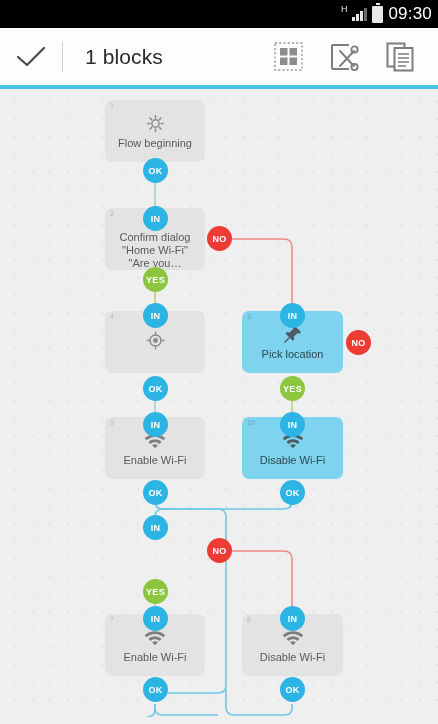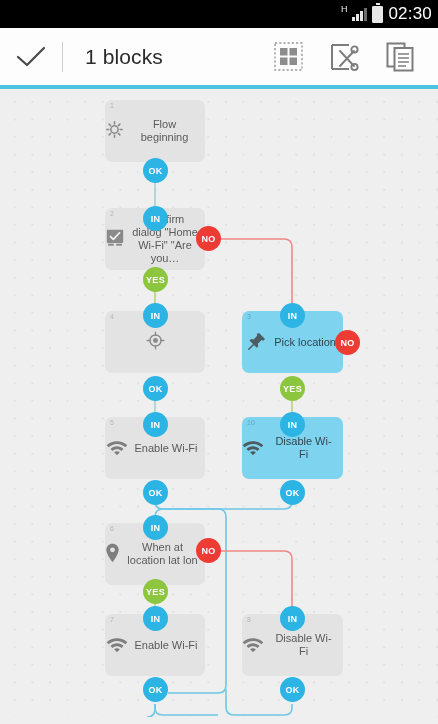--- a/index.html
+++ b/index.html
@@ -52,21 +52,21 @@
     background-size:17.6px 17.6px;
     background-position:6px 4px;
     overflow:hidden;
   }
   .wires{position:absolute;left:0;top:0;width:438px;height:628px;}
 
   
   .block{
     position:absolute;box-sizing:border-box;
     background:#e3e3e3;border-radius:7px;
-    display:flex;align-items:center;justify-content:center;
+    display:flex;flex-direction:column;align-items:center;justify-content:center;
     color:#5a5a5a;
   }
   .block.sel{background:#7ed3ef;color:#3c4a50;}
   .block .bnum{
     position:absolute;left:5px;top:2px;font-size:7px;color:rgba(120,120,120,.42);
   }
   .block.sel .bnum{color:rgba(60,90,100,.40);}
   .block .bicon{height:22px;display:flex;align-items:center;justify-content:center;margin-bottom:3px;}
   .block .blabel{
     font-size:11px;line-height:13px;text-align:center;padding:0 7px;
@@ -76,38 +76,38 @@
 
   
   .badge{
     position:absolute;width:25px;height:25px;border-radius:50%;
     display:flex;align-items:center;justify-content:center;
     font-size:9px;font-weight:bold;color:#fff;letter-spacing:.3px;
     z-index:6;
   }
   .badge.ok,.badge.in{background:#2cb4e4;}
   .badge.yes{background:#8cc63e;}
-  .badge.no{background:#ee3b33;}
+  .badge.no{background:#ee3b33;margin-left:11px;}
 </style>
 </head>
 <body>
 
 <div id="app">
 
   <div class="statusbar">
     <div class="sb-right">
       <span class="sb-h">H</span>
       <span class="sb-signal">
           <i></i>
           <i></i>
           <i></i>
           <i></i>
         </span>
       <span class="sb-batt"></span>
-      <span class="sb-time">02:30</span>
+      <span class="sb-time">09:30</span>
     </div>
   </div>
 
   <div class="actionbar">
     <div class="ab-check">
       <svg width="32" height="24" viewBox="0 0 32 24">
         <path d="M3 12 L12 20 L29 3" fill="none" stroke="#4a4a4a" stroke-width="2.2" stroke-linecap="round" stroke-linejoin="round"></path>
       </svg>
     </div>
     <div class="ab-div"></div>
@@ -215,21 +215,21 @@
             <circle cx="12" cy="12" r="7"></circle>
             <path d="M12 1.5v4M12 18.5v4M1.5 12h4M18.5 12h4" stroke-linecap="round"></path>
           </g>
           <circle cx="12" cy="12" r="3.1" fill="#8a8a8a"></circle>
         </svg>
       </span>
     </div>
     <div class="badge ok" style="left:143px;top:287px;">OK</div>
     <div class="badge in" style="left:143px;top:323px;">IN</div>
 
-    <div class="block sel" style="left:242px;top:222px;width:101px;height:62px;justify-content:flex-end;">
+    <div class="block sel" style="left:242px;top:222px;width:101px;height:62px;">
       <span class="bnum">3</span>
       <span class="bicon">
         <svg width="20" height="20" viewBox="0 0 24 24">
           <g fill="#4c5c62">
             <path d="M14.4 2.4l7.2 7.2-2 2-2.1-.7-4.5 4.5.5 3-1.8 1.8-8.7-8.7 1.8-1.8 3 .5 4.5-4.5-.7-2.1z"></path>
             <path d="M7.5 16.5L2.2 21.8" stroke="#4c5c62" stroke-width="1.7" stroke-linecap="round"></path>
           </g>
         </svg>
       </span>
       <span class="blabel">Pick location</span>
@@ -263,30 +263,20 @@
             <path d="M13 8.2c-3 0-5.7 1.2-7.7 3.1l2.4 2.4c1.4-1.3 3.2-2.1 5.3-2.1s3.9.8 5.3 2.1l2.4-2.4c-2-1.9-4.7-3.1-7.7-3.1z"></path>
             <path d="M13 13.9c-1.3 0-2.5.5-3.4 1.4l3.4 3.4 3.4-3.4c-.9-.9-2.1-1.4-3.4-1.4z"></path>
           </g>
         </svg>
       </span>
       <span class="blabel">Disable Wi-Fi</span>
     </div>
     <div class="badge ok" style="left:280px;top:391px;">OK</div>
 
     <div class="badge in" style="left:143px;top:426px;">IN</div>
-    <div class="block" style="left:105px;top:434px;width:100px;height:62px;">
-      <span class="bnum">6</span>
-      <span class="bicon">
-        <svg width="15" height="20" viewBox="0 0 18 24">
-          <path d="M9 .8C4.9.8 1.6 4.1 1.6 8.2c0 5.6 7.4 14.9 7.4 14.9s7.4-9.3 7.4-14.9C16.4 4.1 13.1.8 9 .8z" fill="#7e7e7e"></path>
-          <circle cx="9" cy="8.2" r="2.9" fill="#e3e3e3"></circle>
-        </svg>
-      </span>
-      <span class="blabel">When at location lat lon</span>
-    </div>
     <div class="badge no" style="left:196px;top:449px;">NO</div>
     <div class="badge yes" style="left:143px;top:490px;">YES</div>
 
     <div class="badge in" style="left:143px;top:517px;">IN</div>
     <div class="block" style="left:105px;top:525px;width:100px;height:62px;">
       <span class="bnum">7</span>
       <span class="bicon">
         <svg width="22" height="16" viewBox="0 0 26 18">
           <g fill="#7e7e7e">
             <path d="M13 2.2C8.2 2.2 4 4 .8 6.9l2.3 2.4C5.7 6.9 9.2 5.4 13 5.4s7.3 1.5 9.9 3.9l2.3-2.4C22 4 17.8 2.2 13 2.2z"></path>

